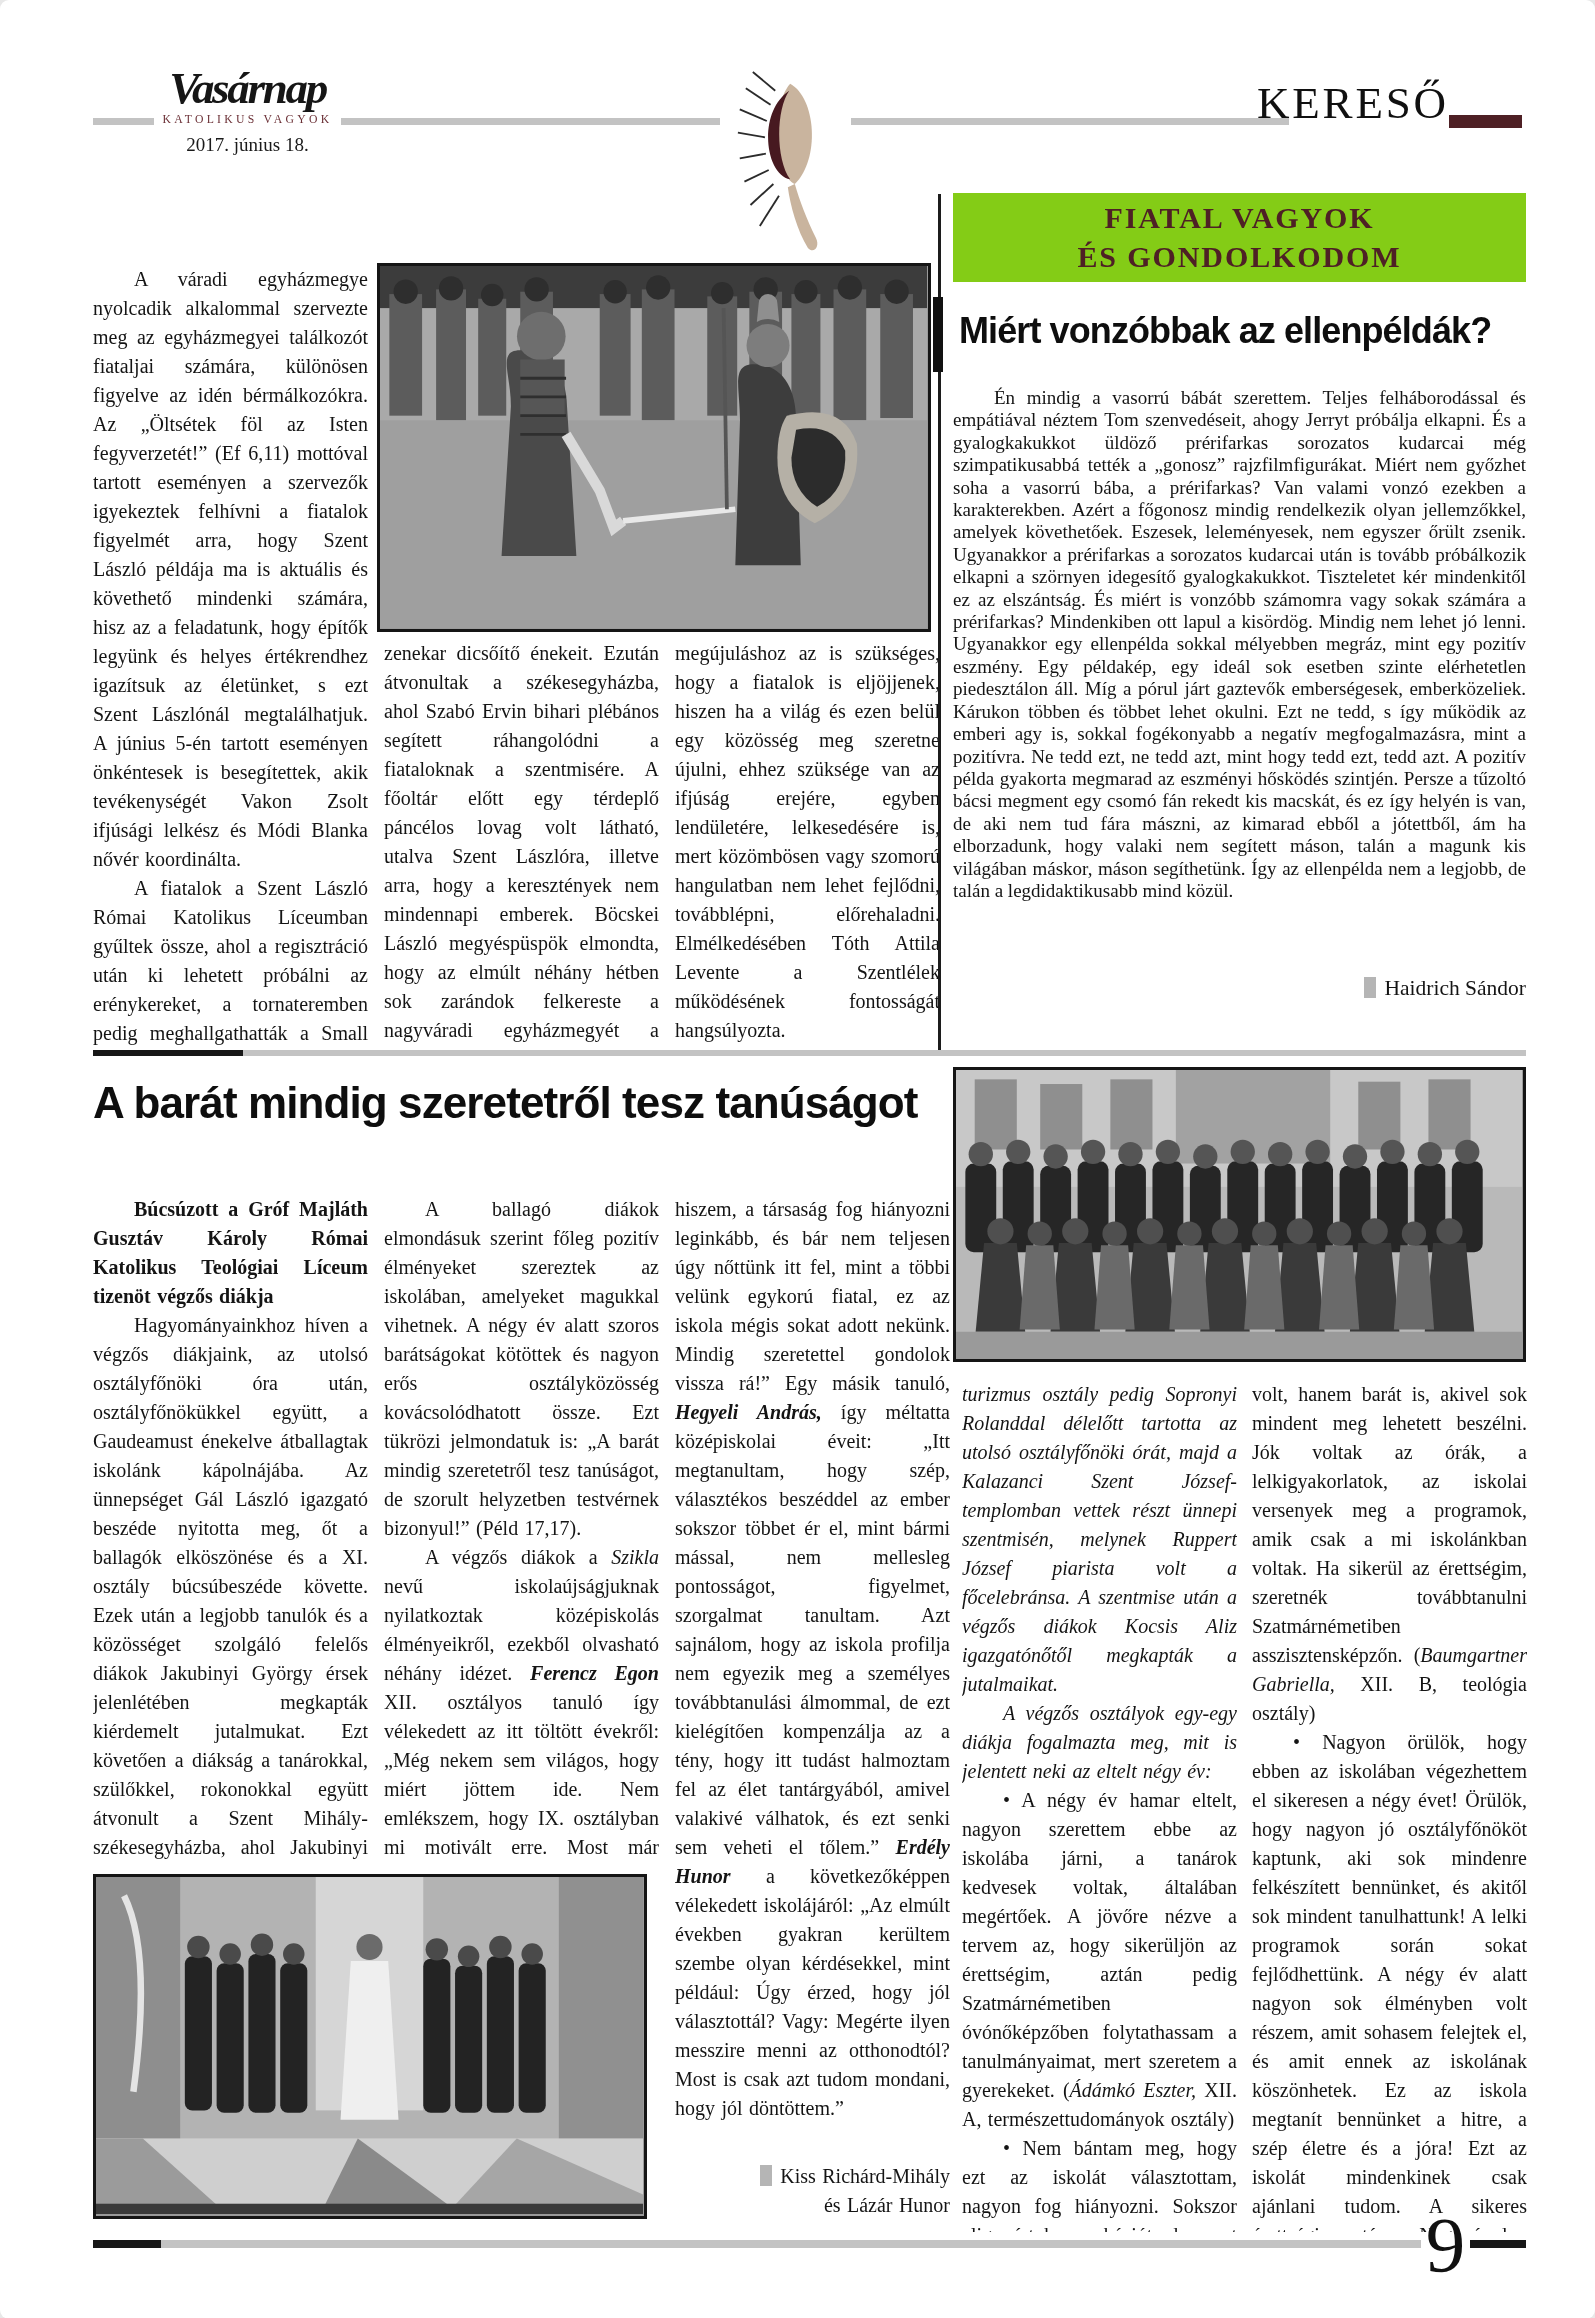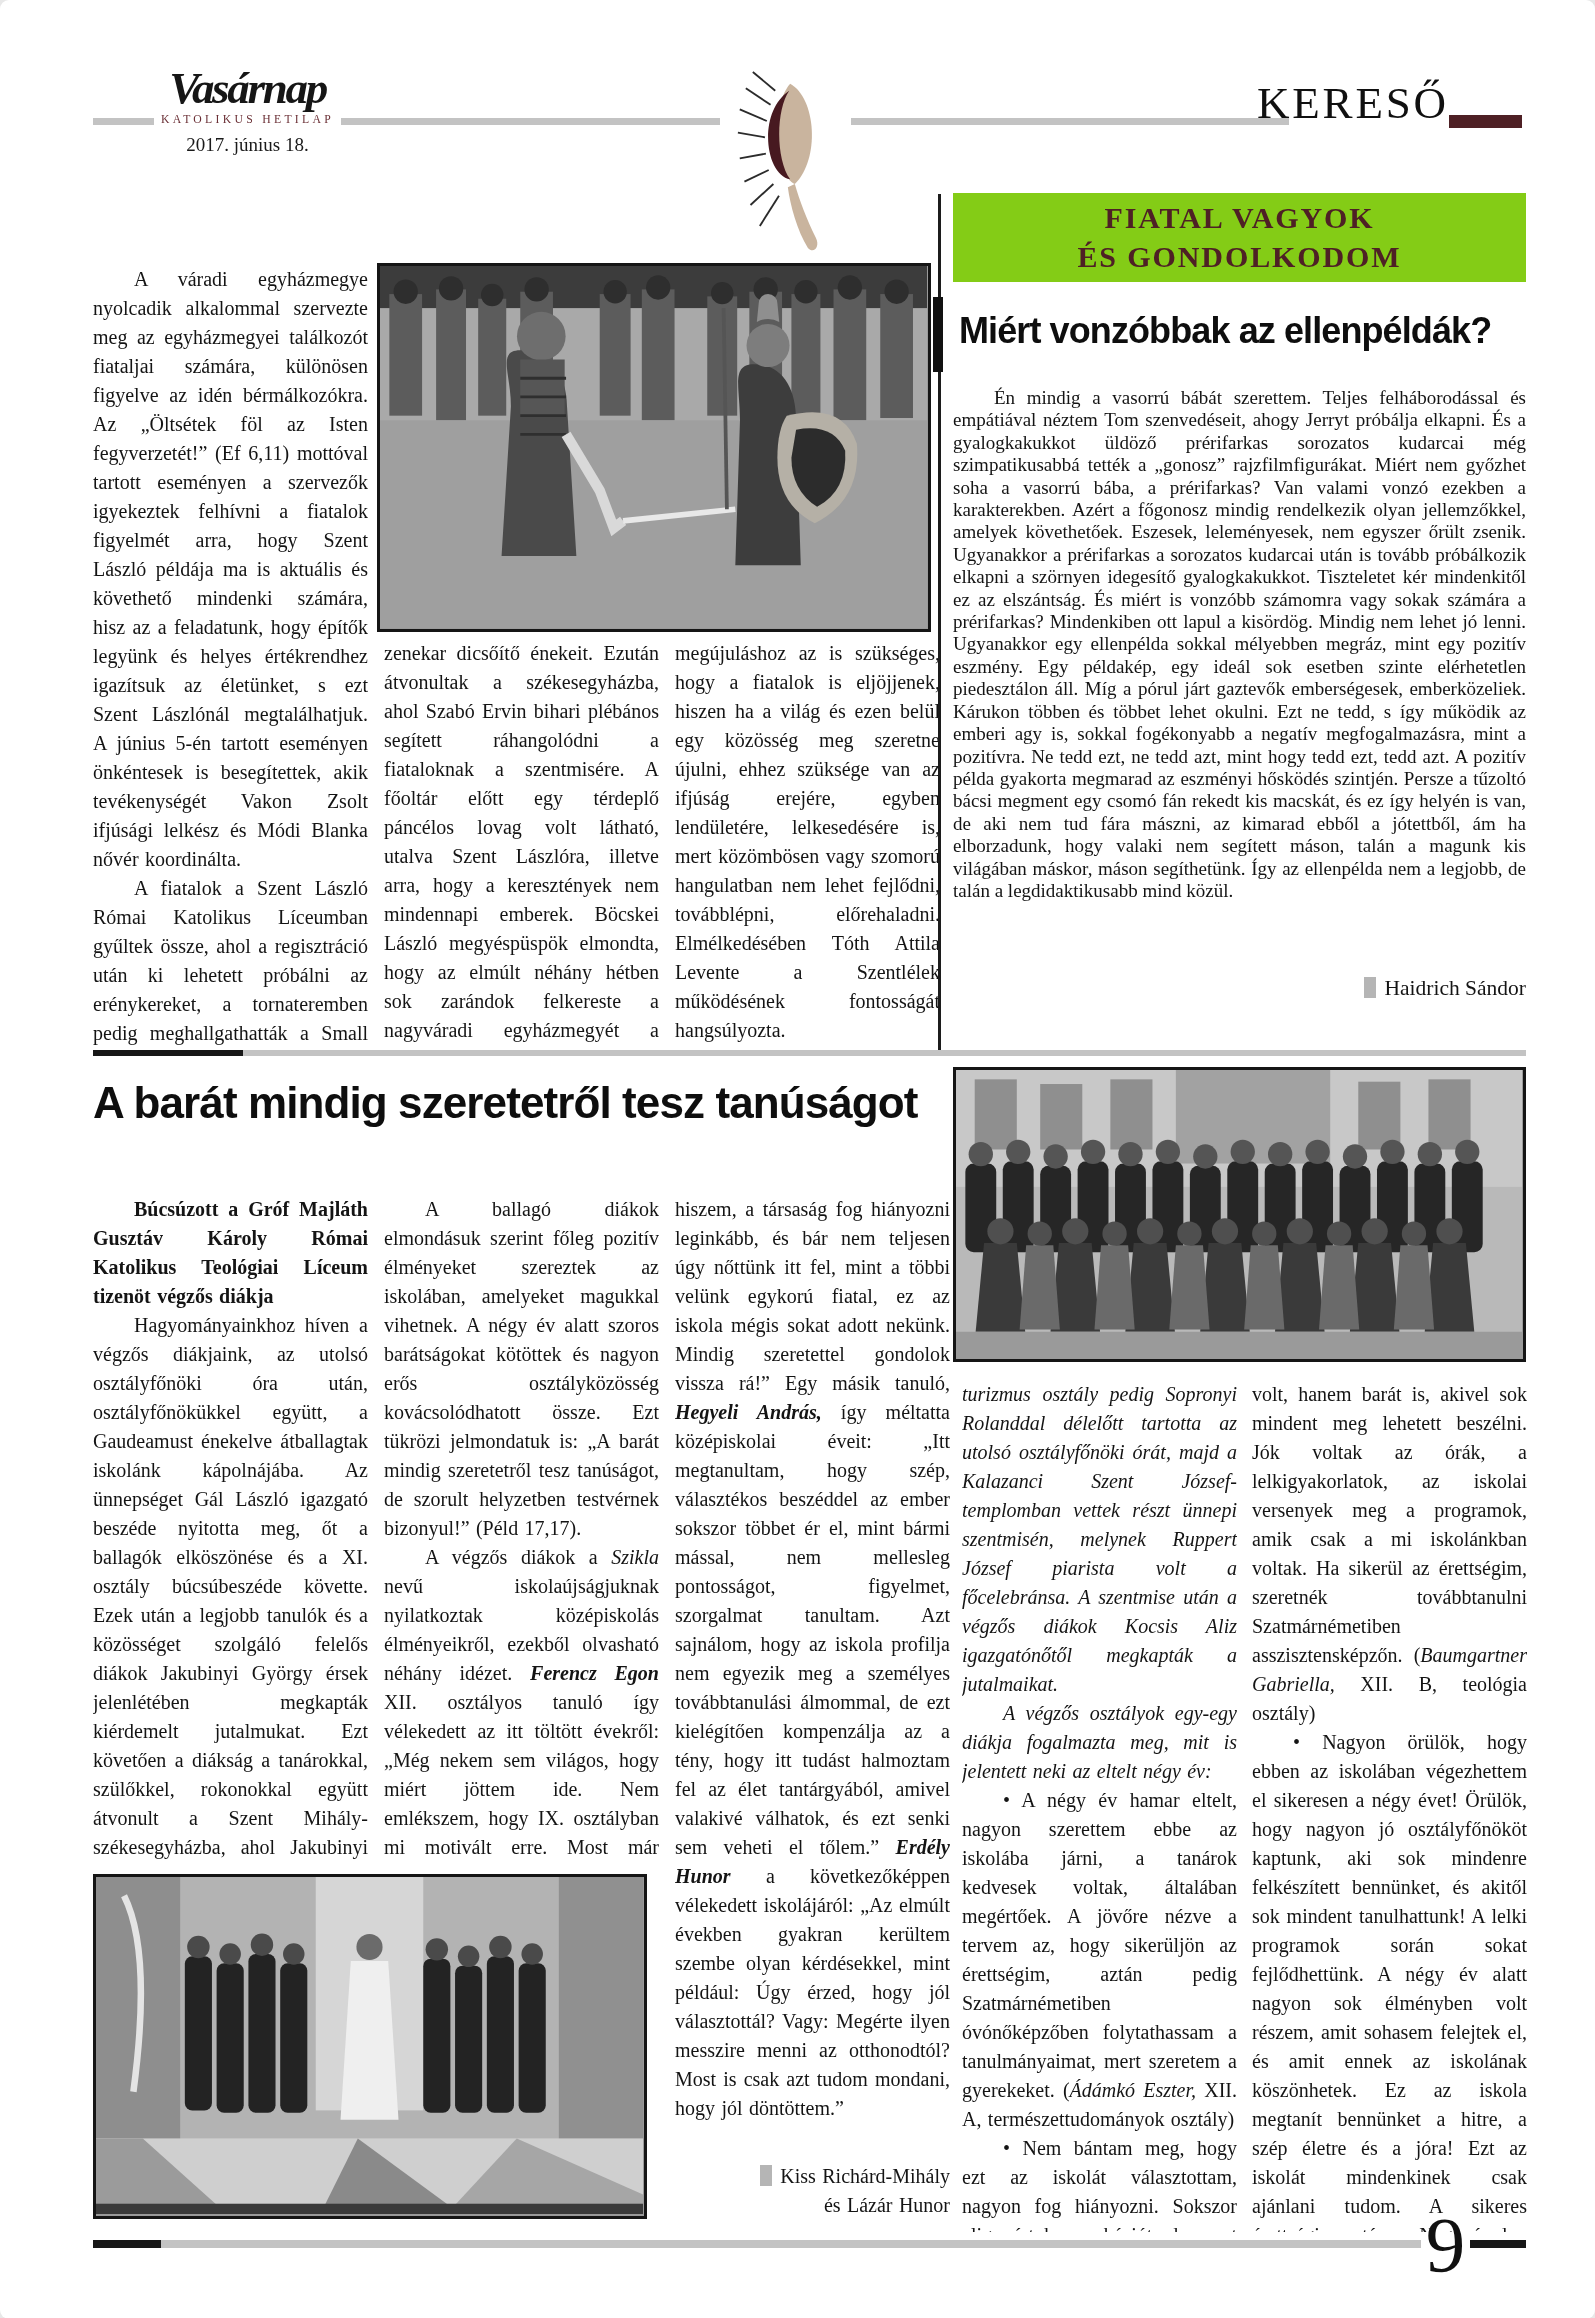--- a/index.html
+++ b/index.html
@@ -24,21 +24,21 @@
 </head>
 <body>
 
 <div class="page">
 
   <div class="abs rule" style="left:93px;top:118px;width:1196px;height:6.5px;"></div>
   <div class="abs" style="left:1449px;top:115px;width:73px;height:13px;background:#4e2025;"></div>
 
   <div class="abs" style="left:154px;top:65px;width:187px;height:126px;background:#ffffff;text-align:center;">
     <div class="serif" style="font-size:45px;font-weight:700;font-style:italic;letter-spacing:-2.3px;line-height:47px;color:#161616;">Vasárnap</div>
-    <div class="serif maroon" style="font-size:11.7px;letter-spacing:3.3px;line-height:16px;color:#6b3036;">KATOLIKUS HETILAP</div>
+    <div class="serif maroon" style="font-size:11.7px;letter-spacing:3.3px;line-height:16px;color:#6b3036;">KATOLIKUS VAGYOK</div>
     <div class="serif" style="font-size:19px;line-height:34px;color:#1a1a1a;">2017. június 18.</div>
   </div>
 
   <div class="abs" style="left:720px;top:65px;width:131px;height:196px;background:#ffffff;">
     <svg width="131" height="196" viewBox="0 0 280 420">
       <g>
         <path d="M150 40 C205 70 215 200 160 255 C120 240 105 90 150 40 Z" fill="#c9b49e"></path>
         <path d="M148 55 C120 95 118 200 150 245 C95 235 80 100 148 55 Z" fill="#471920"></path>
         <g stroke="#2b2b2b" stroke-width="4">
           <line x1="118" y1="55" x2="70" y2="15"></line>

